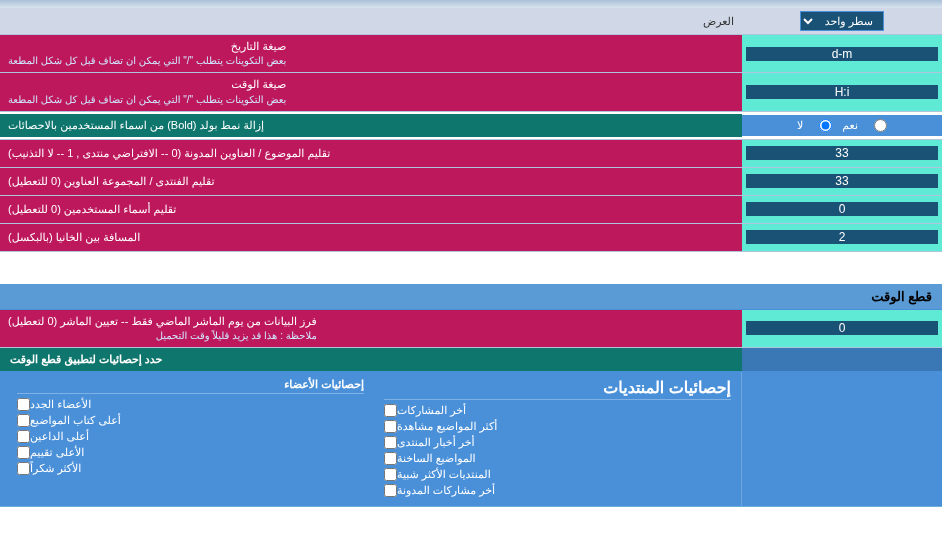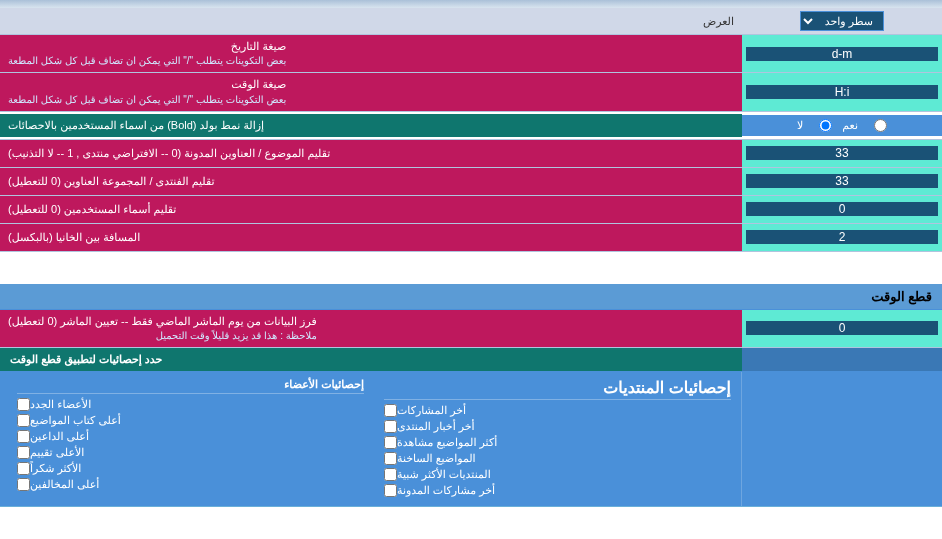--- a/index.html
+++ b/index.html
@@ -285,25 +285,25 @@
 
     <div style="flex:0 0 200px; background:#4a90d9;"></div>
 
     <div style="flex:1; padding:6px 10px; border-right:1px solid rgba(255,255,255,0.2);">
       <div style="color:#fff; font-size:16px; font-weight:bold; text-align:right; margin-bottom:4px; border-bottom:1px solid rgba(255,255,255,0.3); padding-bottom:2px;">إحصائيات المنتديات</div>
       <div class="checkbox-item">
           <span>أخر المشاركات</span>
           <input type="checkbox" style="">
         </div>
       <div class="checkbox-item">
+          <span>أكثر المواضيع مشاهدة</span>
+          <input type="checkbox" style="">
+        </div>
+      <div class="checkbox-item">
           <span>أخر أخبار المنتدى</span>
-          <input type="checkbox" style="">
-        </div>
-      <div class="checkbox-item">
-          <span>أكثر المواضيع مشاهدة</span>
           <input type="checkbox" style="">
         </div>
       <div class="checkbox-item">
           <span>المواضيع الساخنة</span>
           <input type="checkbox" style="">
         </div>
       <div class="checkbox-item">
           <span>المنتديات الأكثر شبية</span>
           <input type="checkbox" style="">
         </div>
@@ -328,20 +328,16 @@
           <input type="checkbox" style="">
         </div>
       <div class="checkbox-item">
           <span>الأعلى تقييم</span>
           <input type="checkbox" style="">
         </div>
       <div class="checkbox-item">
           <span>الأكثر شكراً</span>
           <input type="checkbox" style="">
         </div>
-      <div class="checkbox-item">
-          <span>أعلى المخالفين</span>
-          <input type="checkbox" style="">
-        </div>
     </div>
   </div>
 
 </div>
 
 </body></html>

